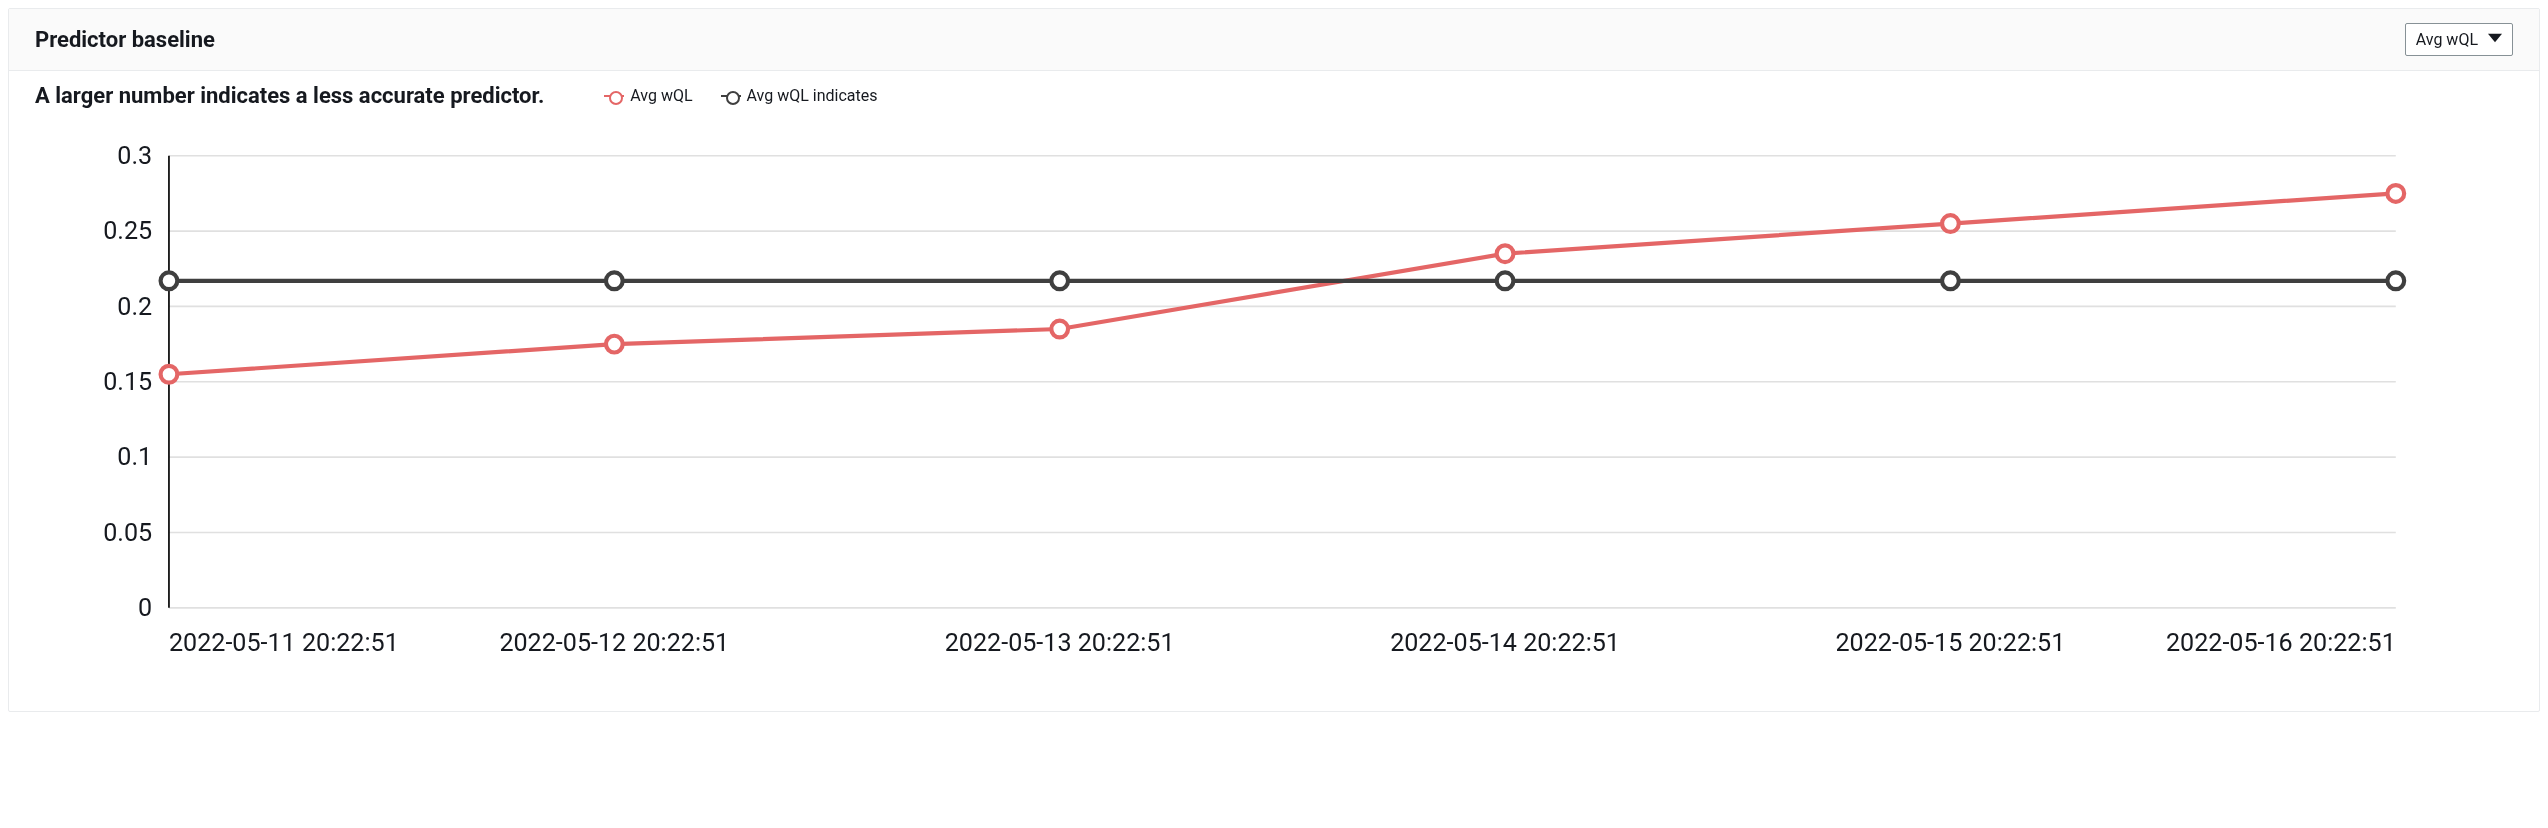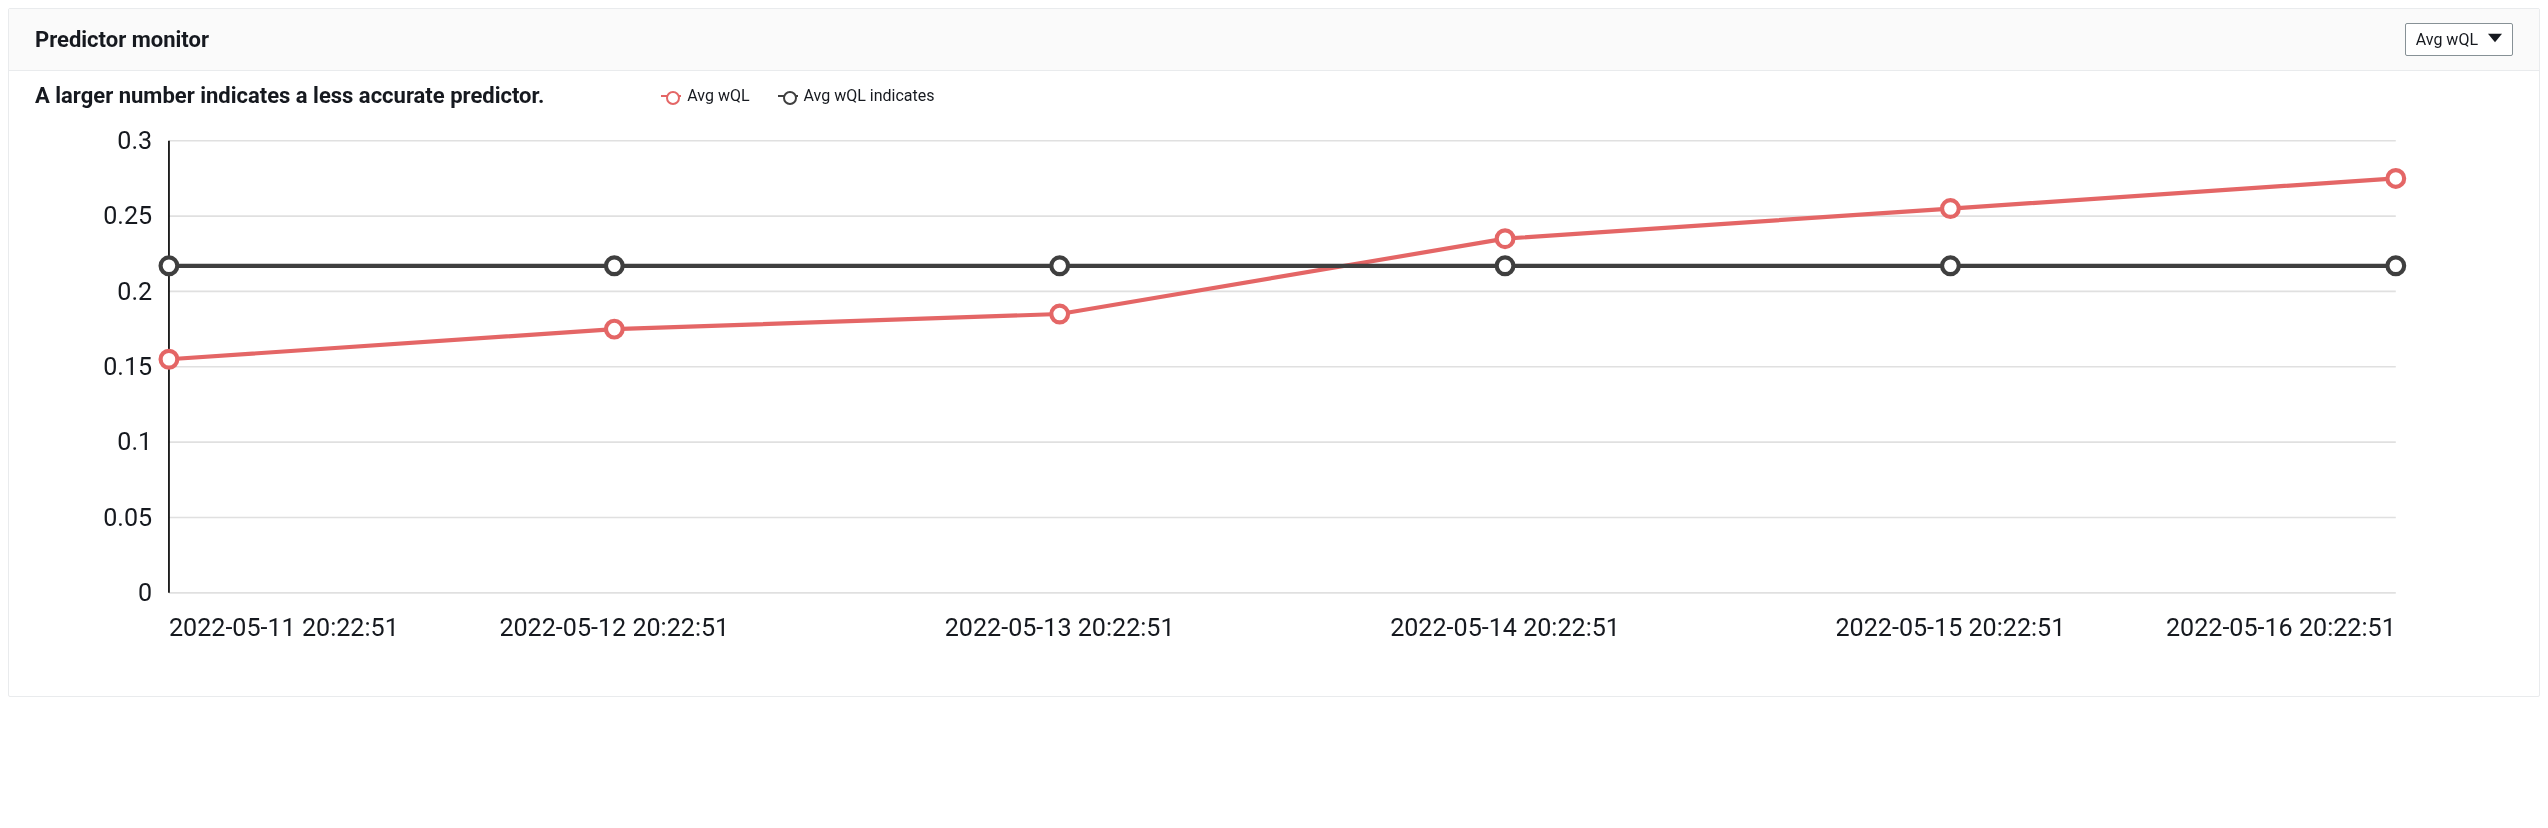--- a/index.html
+++ b/index.html
@@ -2,21 +2,21 @@
 <html><head>
 <meta charset="utf-8">
 <style>
   html,body{margin:0;padding:0;background:#fff;font-family:-apple-system,BlinkMacSystemFont,"Segoe UI",Roboto,Helvetica,Arial,sans-serif;color:#16191f}
   .panel{border:1px solid #e9ebed;border-radius:2px;margin:8px;background:#fff}
   .panel-header{display:flex;align-items:center;justify-content:space-between;padding:14px 26px;border-bottom:1px solid #e9ebed;background:#fafafa}
   .panel-title{font-size:22px;font-weight:700;color:#16191f;margin:0}
   .metric-select{border:1px solid #879196;border-radius:2px;background:#fff;padding:6px 10px;display:flex;align-items:center;gap:10px;font-size:16px;cursor:pointer}
   .metric-select svg{width:14px;height:14px}
   .panel-body{padding:12px 26px 36px 26px}
-  .subtitle-row{display:flex;align-items:center;gap:117px;margin-bottom:16px}
+  .subtitle-row{display:flex;align-items:center;gap:60px;margin-bottom:31px}
   .subtitle{font-size:22px;font-weight:700;color:#16191f;margin:0}
   .legend{display:flex;align-items:center;gap:28px;font-size:16px;color:#16191f}
   .legend-item{display:flex;align-items:center;gap:6px}
   .legend-line{width:20px;height:2px;position:relative}
   .legend-line::before,.legend-line::after{content:"";position:absolute;top:-4px;width:10px;height:10px;border:2px solid;border-radius:50%;background:#fff}
   .legend-line.red{background:#e46666}
   .legend-line.red::before{border-color:#e46666;left:-6px}
   .legend-line.red::after{border-color:#e46666;right:-6px;display:none}
   .legend-line.red .dot{position:absolute;left:5px;top:-4px;width:10px;height:10px;border:2px solid #e46666;border-radius:50%;background:#fff}
   .legend-line.dark{background:#3f3f3f}
@@ -32,21 +32,21 @@
   .series-dark{stroke:#3f3f3f}
   .pt{fill:#fff;stroke-width:2.5}
   .pt-red{stroke:#e46666}
   .pt-dark{stroke:#3f3f3f}
 </style>
 </head>
 <body>
 
 <div class="panel">
   <div class="panel-header">
-    <h2 class="panel-title">Predictor monitor</h2>
+    <h2 class="panel-title">Predictor baseline</h2>
     <div class="metric-select">
       <span>Avg wQL</span>
       <span>
         <svg viewBox="0 0 10 6">
             <path d="M0 0 L5 6 L10 0 Z" fill="#16191f"></path>
           </svg>
       </span>
     </div>
   </div>
 

